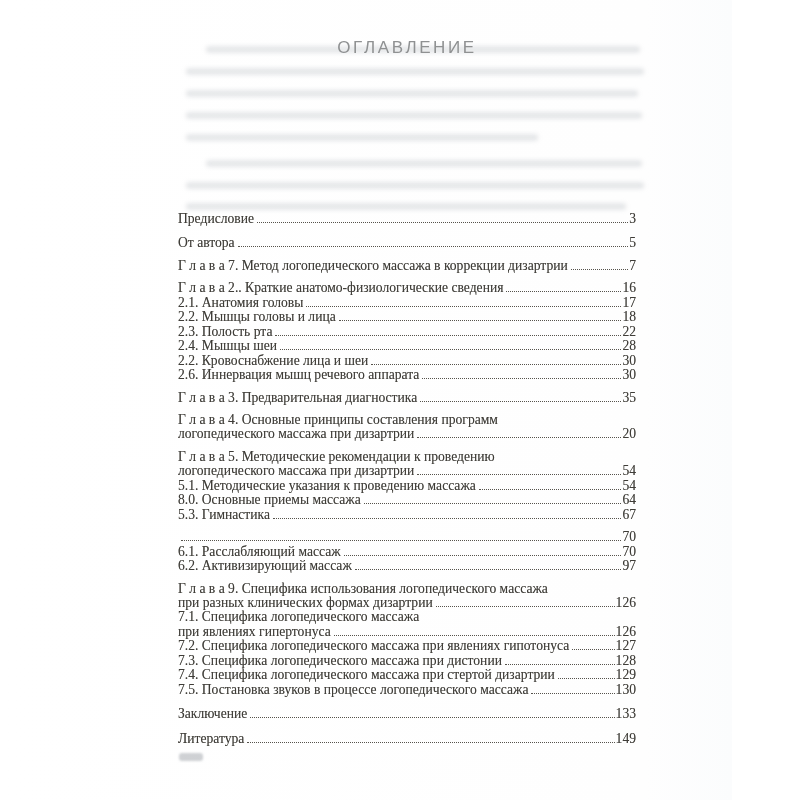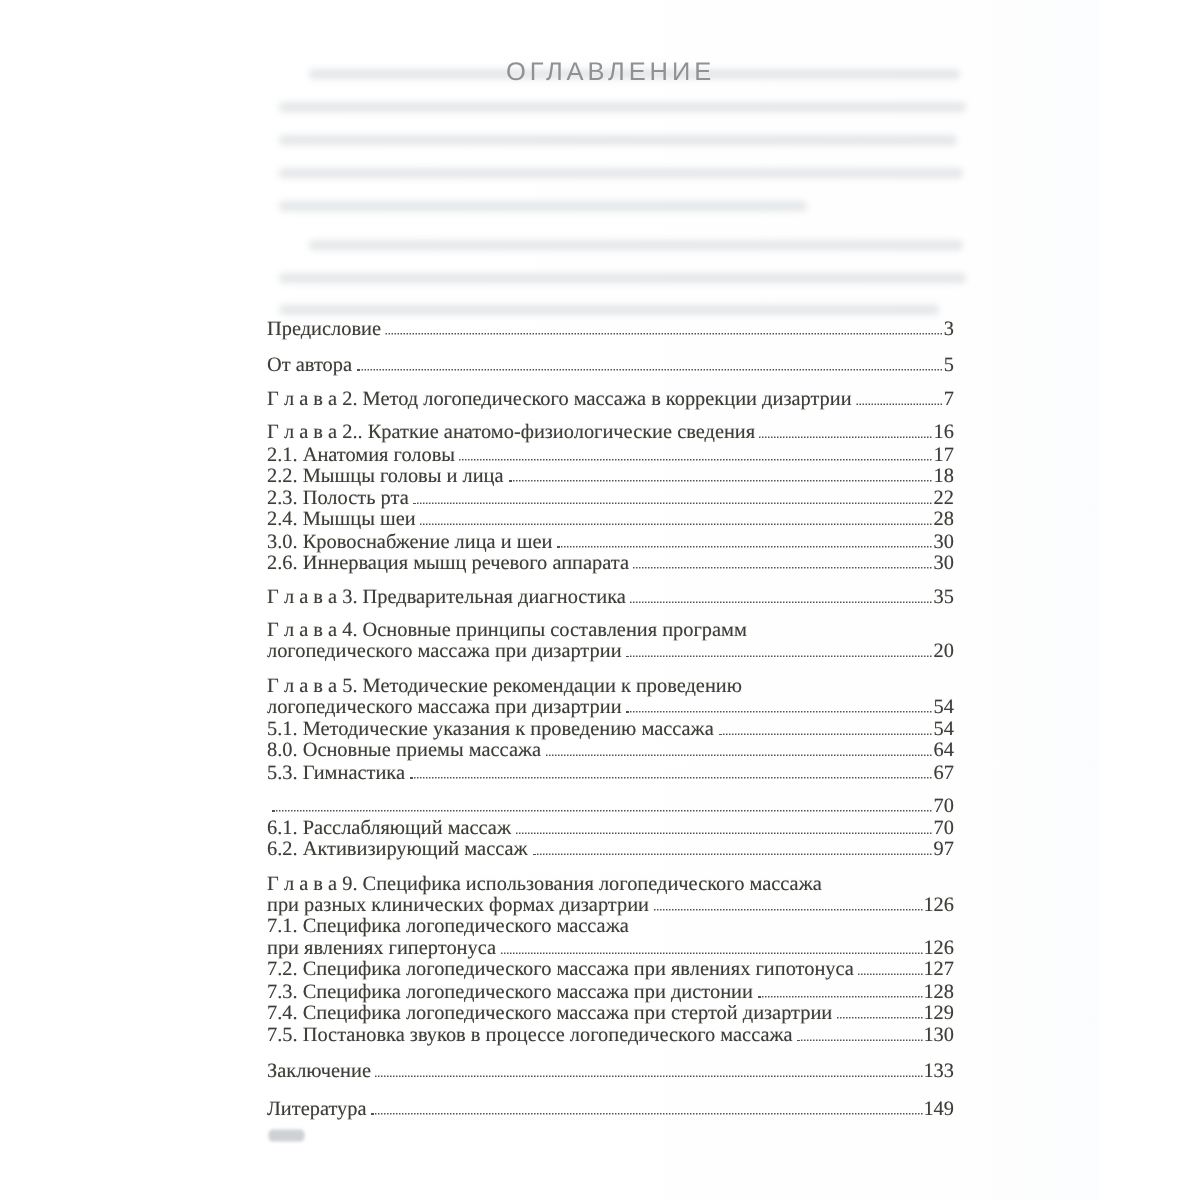--- a/index.html
+++ b/index.html
@@ -101,21 +101,21 @@
       </div>
       <div class="entry top">
         <div class="line flex">
           <span class="text">От автора</span>
           <span class="leader"></span>
           <span class="pagenum">5</span>
         </div>
       </div>
       <div class="entry chapter">
         <div class="line flex">
-          <span class="text">Г л а в а  2. Метод логопедического массажа в коррекции дизартрии</span>
+          <span class="text">Г л а в а  7. Метод логопедического массажа в коррекции дизартрии</span>
           <span class="leader"></span>
           <span class="pagenum">7</span>
         </div>
       </div>
       <div class="entry chapter">
         <div class="line flex">
           <span class="text">Г л а в а  2.. Краткие анатомо-физиологические сведения</span>
           <span class="leader"></span>
           <span class="pagenum">16</span>
         </div>
@@ -143,21 +143,21 @@
       </div>
       <div class="entry sub">
         <div class="line flex">
           <span class="text">2.4. Мышцы шеи</span>
           <span class="leader"></span>
           <span class="pagenum">28</span>
         </div>
       </div>
       <div class="entry sub">
         <div class="line flex">
-          <span class="text">3.0. Кровоснабжение лица и шеи</span>
+          <span class="text">2.2. Кровоснабжение лица и шеи</span>
           <span class="leader"></span>
           <span class="pagenum">30</span>
         </div>
       </div>
       <div class="entry sub">
         <div class="line flex">
           <span class="text">2.6. Иннервация мышц речевого аппарата</span>
           <span class="leader"></span>
           <span class="pagenum">30</span>
         </div>

